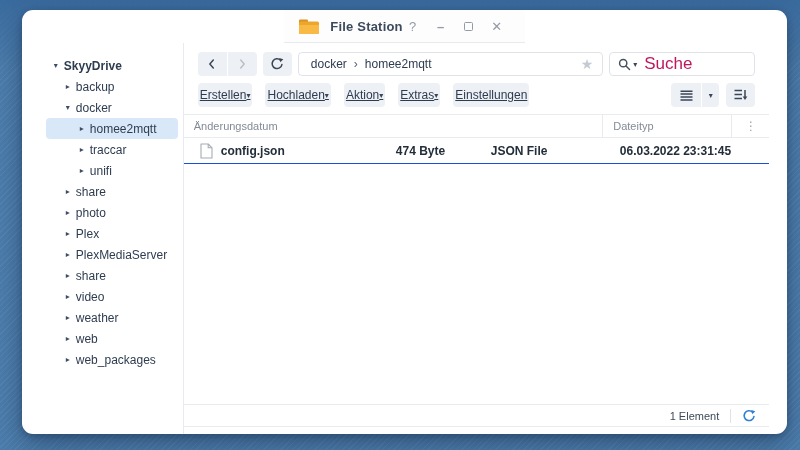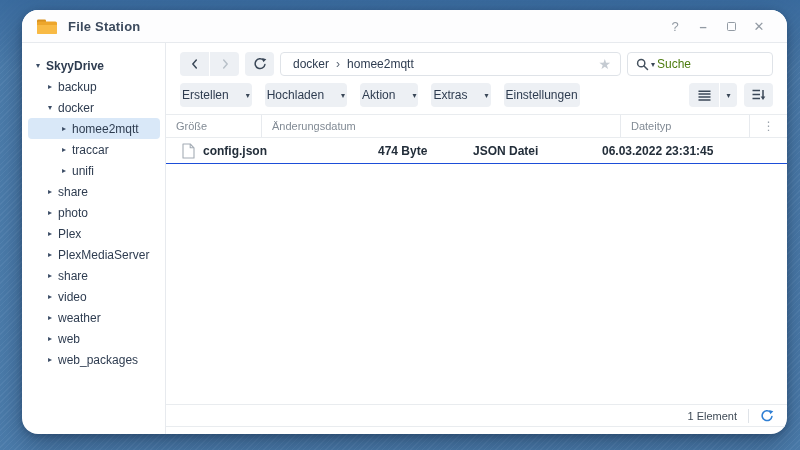--- a/index.html
+++ b/index.html
@@ -7,23 +7,23 @@
   body {
     font-family: "Liberation Sans", sans-serif;
     background-color: #4d7eae;
     background-image:
       linear-gradient(180deg, #3a6b9e 0px, rgba(58,107,158,0) 70px),
       repeating-linear-gradient(135deg, rgba(255,255,255,0.045) 0 1px, rgba(0,0,0,0.02) 1px 4px);
     position: relative;
   }
   .window {
     position: absolute; left: 22px; top: 10px; width: 765px; height: 424px;
-    background: #fff; border-radius: 16px; overflow: hidden;
+    background: #fff; border-radius: 11px; overflow: hidden;
     box-shadow: 0 10px 28px rgba(15,35,65,.45), 0 2px 6px rgba(15,35,65,.3);
-    display: flex; flex-direction: column;
+    display: flex; flex-direction: column; align-items: center;
   }
   
   .titlebar { flex: 0 0 33px; display: flex; align-items: center; padding: 0 18px 0 14px; border-bottom: 1px solid #e7eaee; background: #fdfdfe; }
   .apptitle { font-size: 13px; font-weight: bold; color: #3c4a5d; margin-left: 10px; letter-spacing: .2px; }
   .winctrls { margin-left: auto; display: flex; align-items: center; gap: 8px; }
   .wbtn { width: 20px; height: 20px; display: flex; align-items: center; justify-content: center; color: #939ba4; font-size: 13px; cursor: pointer; }
   .wbtn .maxbox { width: 9px; height: 9px; border: 1.6px solid #939ba4; border-radius: 1.5px; display: block; }
   .wbtn.minimize { font-weight: bold; }
   
   .bodyrow { flex: 1; display: flex; min-height: 0; }
@@ -41,24 +41,24 @@
   .nav-pair { display: flex; gap: 1px; }
   .nav-pair .gbtn { width: 29px; }
   .nav-pair .gbtn:first-child { border-top-right-radius: 0; border-bottom-right-radius: 0; }
   .nav-pair .gbtn:last-child { border-top-left-radius: 0; border-bottom-left-radius: 0; }
   .refresh-btn { width: 29px; }
   .crumbbar { flex: 1; height: 24px; background: #fff; border: 1px solid #dfe3e8; border-radius: 4px; display: flex; align-items: center; padding: 0 9px 0 12px; font-size: 12px; color: #2e3c50; min-width: 0; }
   .crumb-sep { margin: 0 7px; color: #5b6675; font-size: 12px; }
   .crumb-star { margin-left: auto; color: #c5cbd2; font-size: 14px; line-height: 1; cursor: pointer; }
   .searchbox { flex: 0 0 146px; height: 24px; border: 1px solid #dfe3e8; border-radius: 4px; background: #fff; display: flex; align-items: center; padding: 0 8px; gap: 2px; cursor: text; }
   .searchbox .caret, .tbtn .caret, .vcaret { font-size: 8px; color: #3a4757; }
-  .search-ph { color: #4d7c0f; font-size: 12px; }
+  .search-ph { color: #be185d; font-size: 17px; margin-left: 5px; }
   
   .toolrow { display: flex; align-items: center; margin: 7px 14px 0 14px; }
-  .tbtn { padding: 0 2px; font-size: 12px; gap: 17px; margin-right: 13px; }
+  .tbtn { padding: 0 2px; font-size: 12px; gap: 0; margin-right: 13px; text-decoration: underline; }
   .tool-spacer { flex: 1; }
   .viewgroup { display: flex; gap: 1px; margin-right: 7px; }
   .viewgroup .gbtn { width: 30px; }
   .viewgroup .gbtn:first-child { border-top-right-radius: 0; border-bottom-right-radius: 0; }
   .viewgroup .gbtn.vcaret-seg { width: 17px; border-top-left-radius: 0; border-bottom-left-radius: 0; }
   .sort-btn { width: 29px; }
   
   .table-head { display: flex; align-items: center; height: 24px; margin-top: 7px; border-top: 1px solid #e9ecef; border-bottom: 1px solid #e9ecef; font-size: 11px; color: #828b95; }
   .hcell { height: 100%; display: flex; align-items: center; cursor: pointer; }
   .hcell + .hcell { border-left: 1px solid #e7eaee; }
@@ -263,23 +263,20 @@
                   <line x1="0.5" y1="9.5" x2="8" y2="9.5"></line>
                   <line x1="11" y1="1" x2="11" y2="9"></line>
                 </g>
                 <polygon points="8.7,7.5 13.3,7.5 11,11" fill="#3a4757"></polygon>
               </svg>
           </span>
         </button>
       </div>
 
       <div class="table-head">
-        <div class="hcell col-size">
-            <span>Größe</span>
-          </div>
         <div class="hcell col-date">
             <span>Änderungsdatum</span>
           </div>
         <div class="hcell col-type">
             <span>Dateityp</span>
           </div>
         <div class="hcell col-kebab">
             <span>⋮</span>
           </div>
       </div>
@@ -288,21 +285,21 @@
         <div class="rcell row-name">
           <span class="icon">
             <svg width="13" height="16" viewBox="0 0 13 16">
               <path d="M1 1 h7.2 L12 4.8 V15 H1 z" fill="#fff" stroke="#a4acb5" stroke-width="1.1" stroke-linejoin="round"></path>
               <path d="M8.2 1 v3.8 H12" fill="none" stroke="#a4acb5" stroke-width="1.1" stroke-linejoin="round"></path>
             </svg>
           </span>
           <span>config.json</span>
         </div>
         <div class="rcell row-size">474 Byte</div>
-        <div class="rcell row-type">JSON Datei</div>
+        <div class="rcell row-type">JSON File</div>
         <div class="rcell row-date">06.03.2022 23:31:45</div>
         <div class="rcell row-kebab"></div>
       </div>
 
       <div class="filler"></div>
 
       <div class="statusbar">
         <span>1 Element</span>
         <span class="vsep"></span>
         <span class="icon">

